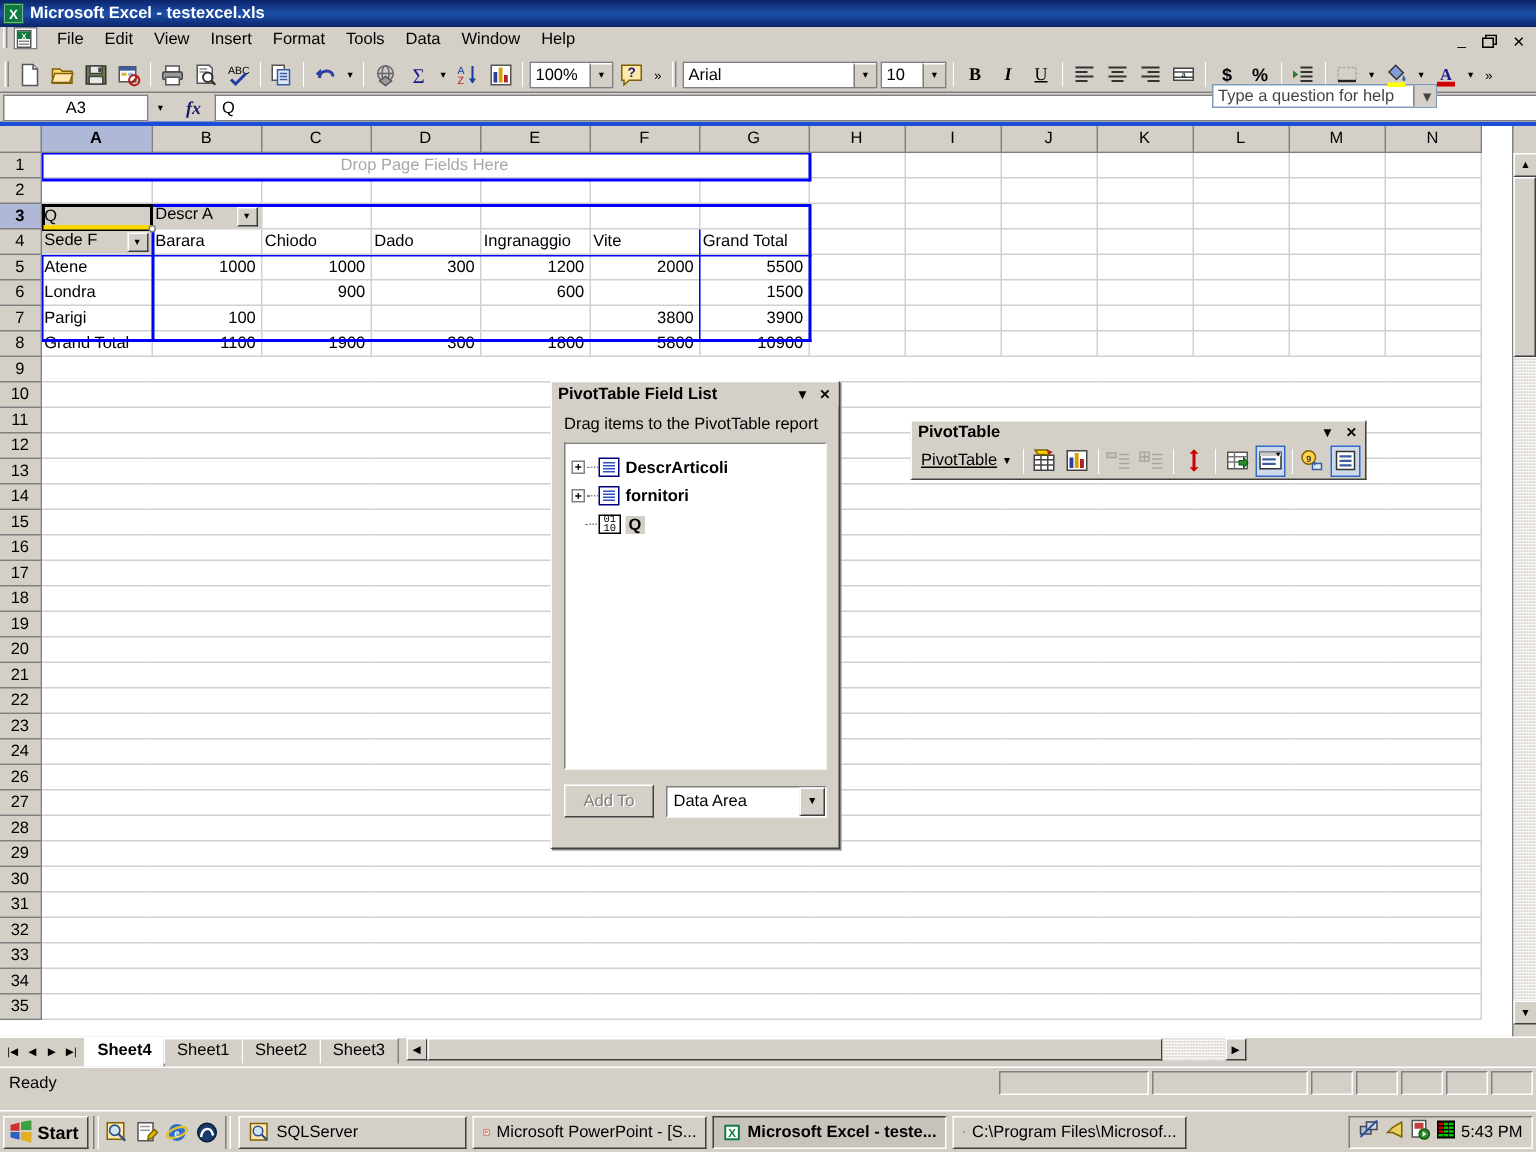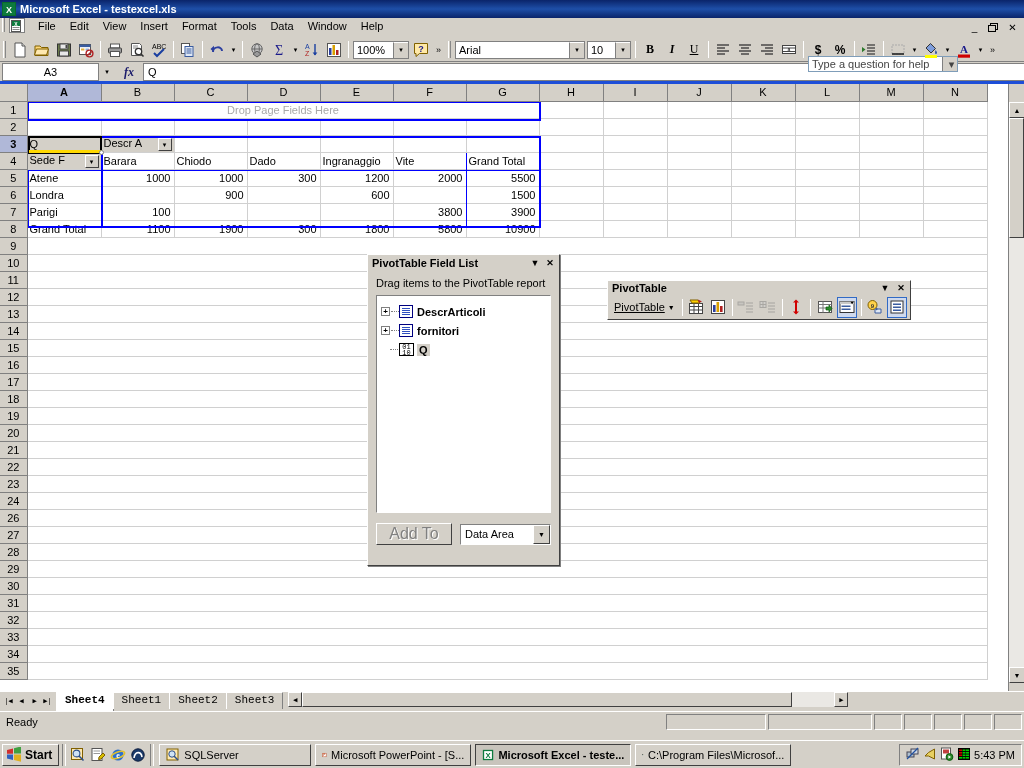--- a/index.html
+++ b/index.html
@@ -159,21 +159,21 @@
              background:#d4d0c8; border-left:1px solid #808080; }
   .sb-btn { width:16px; height:16px; background:#d4d0c8;
     border:1px solid #fff; border-right-color:#404040; border-bottom-color:#404040;
     display:flex; align-items:center; justify-content:center; font-size:7px; }
   .sb-thumb { background:#d4d0c8; border:1px solid #fff;
     border-right-color:#404040; border-bottom-color:#404040; }
   .sb-track { background: repeating-conic-gradient(#d4d0c8 0% 25%, #fff 0% 50%) 50%/2px 2px; }
 
   
   .tabbar { height:20px; background:#d4d0c8; display:flex; align-items:flex-start;
-            border-top:1px solid #fff;font-family:Liberation Mono, monospace; }
+            border-top:1px solid #fff; }
   .navbtns { display:flex; align-items:center; padding:0 2px; height:18px;}
   .navbtn { width:13px; height:16px; display:flex; align-items:center;
             justify-content:center; font-size:7px; }
   .sheettab {
     height:17px; padding:1px 8px 0 8px; font-size:11px;
     background:#d4d0c8; border-top:1px solid #fff;
     border-left:1px solid #fff; border-right:1px solid #808080;
     margin-right:-1px;
     transform: skewX(0deg);
     position: relative;
@@ -257,21 +257,21 @@
   .num-icon {
     width:15px; height:13px; background:#fff; border:1px solid #000;
     margin-right:3px; margin-left:1px;
     font:7px/6px "Liberation Mono", monospace; color:#000;
     display:flex; flex-direction:column; align-items:center;
     justify-content:center; letter-spacing:0px;
   }
   .tree-label-sel { background:#d4d0c8; padding:0 2px; }
   .dlg-footer { display:flex; align-items:center; gap:8px; margin-top:10px; }
   .btn-disabled {
-    width:76px; height:22px; font-size:16px; color:#808080;
+    width:60px; height:22px; font-size:11px; color:#808080;
     text-shadow: 1px 1px 0 #fff;
     background:#d4d0c8; border:1px solid; border-color:#fff #404040 #404040 #fff;
     display:flex; align-items:center; justify-content:center;
   }
   .dlg-select {
     flex:1; height:21px; background:#fff;
     border:1px solid; border-color:#808080 #fff #fff #808080;
     display:flex; align-items:center; padding-left:4px; font-size:11px;
   }
   .dlg-select .cbtn {

